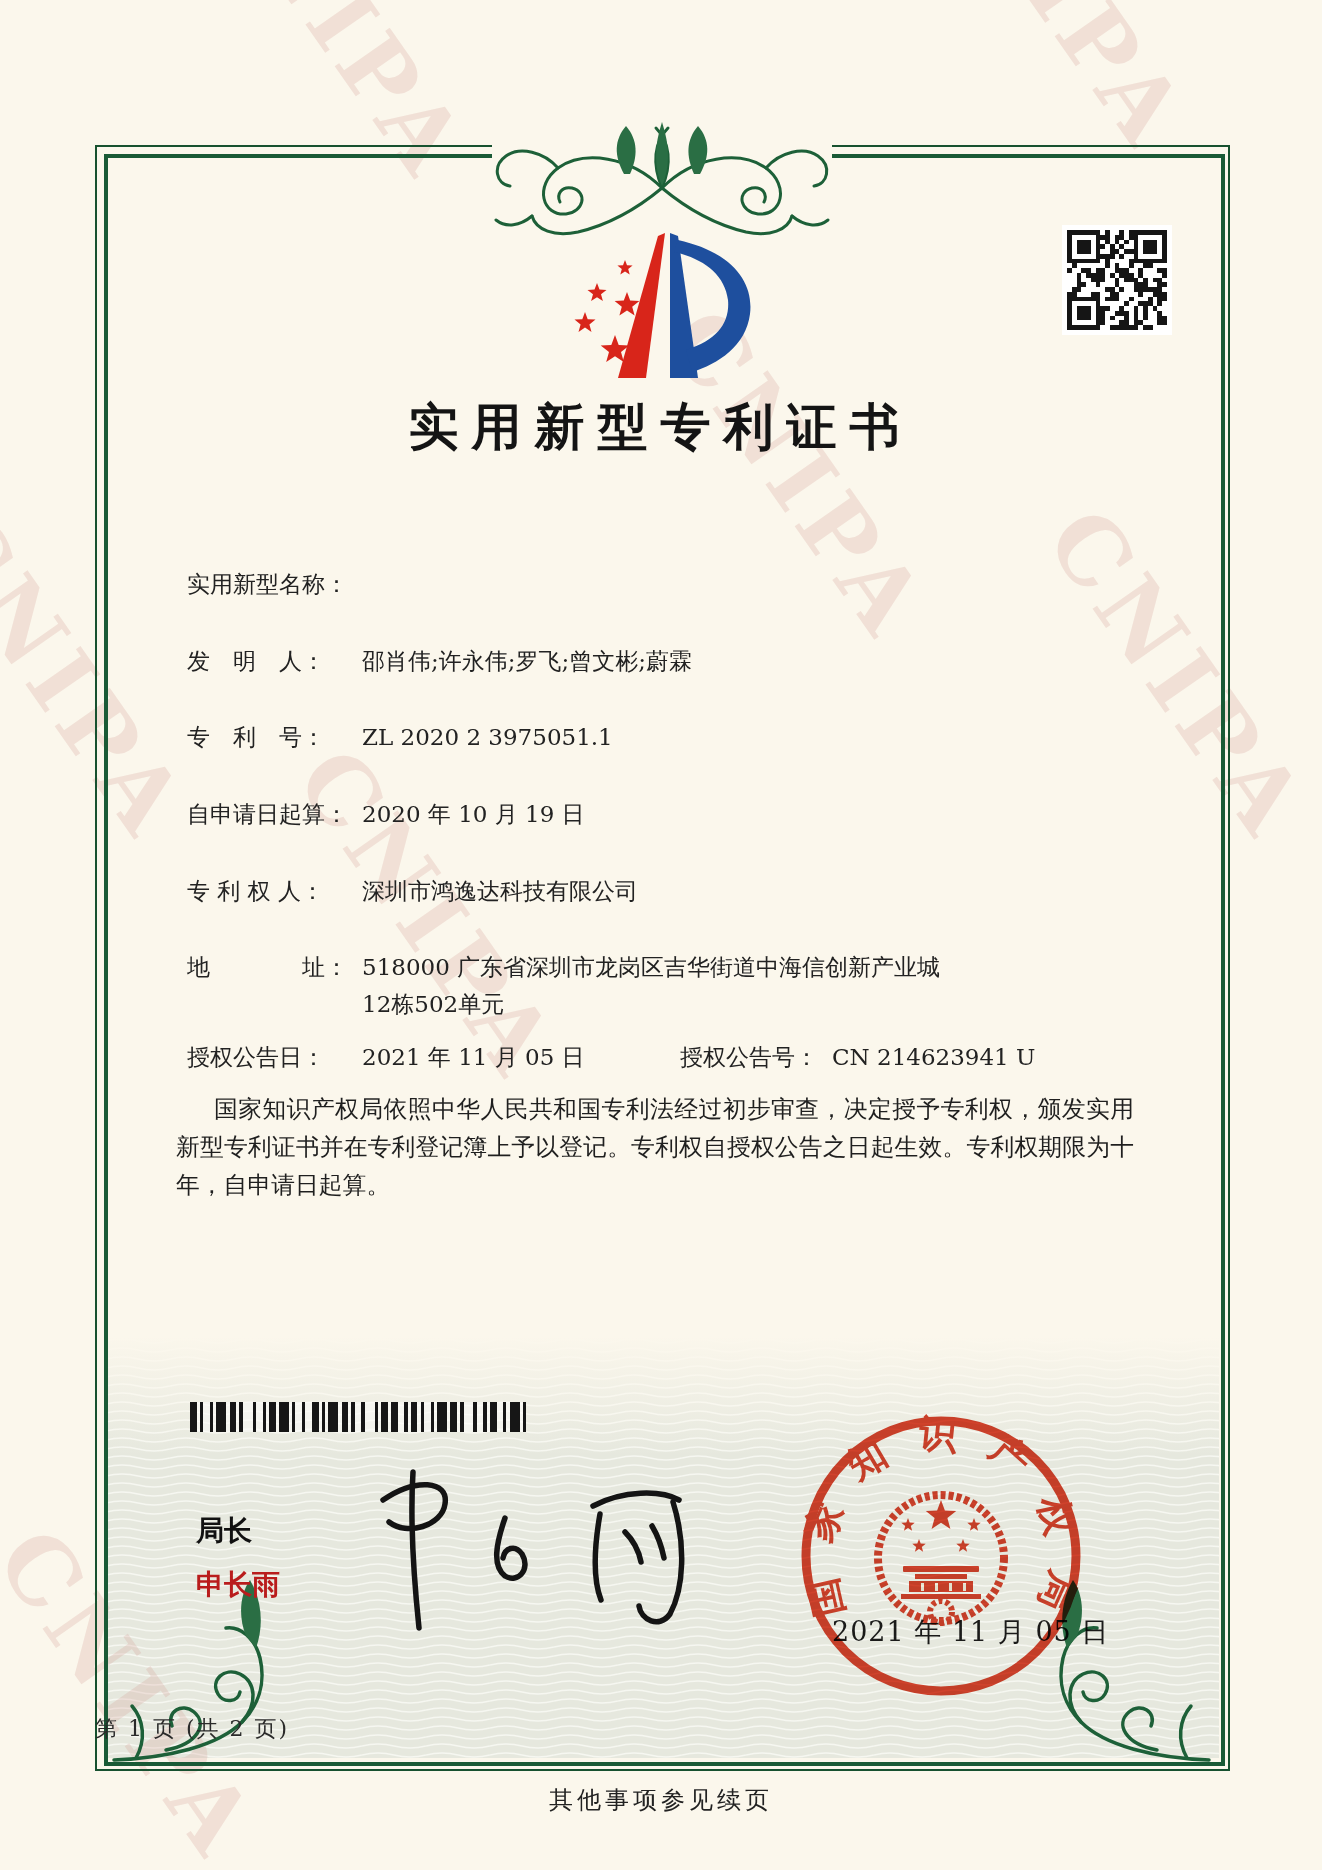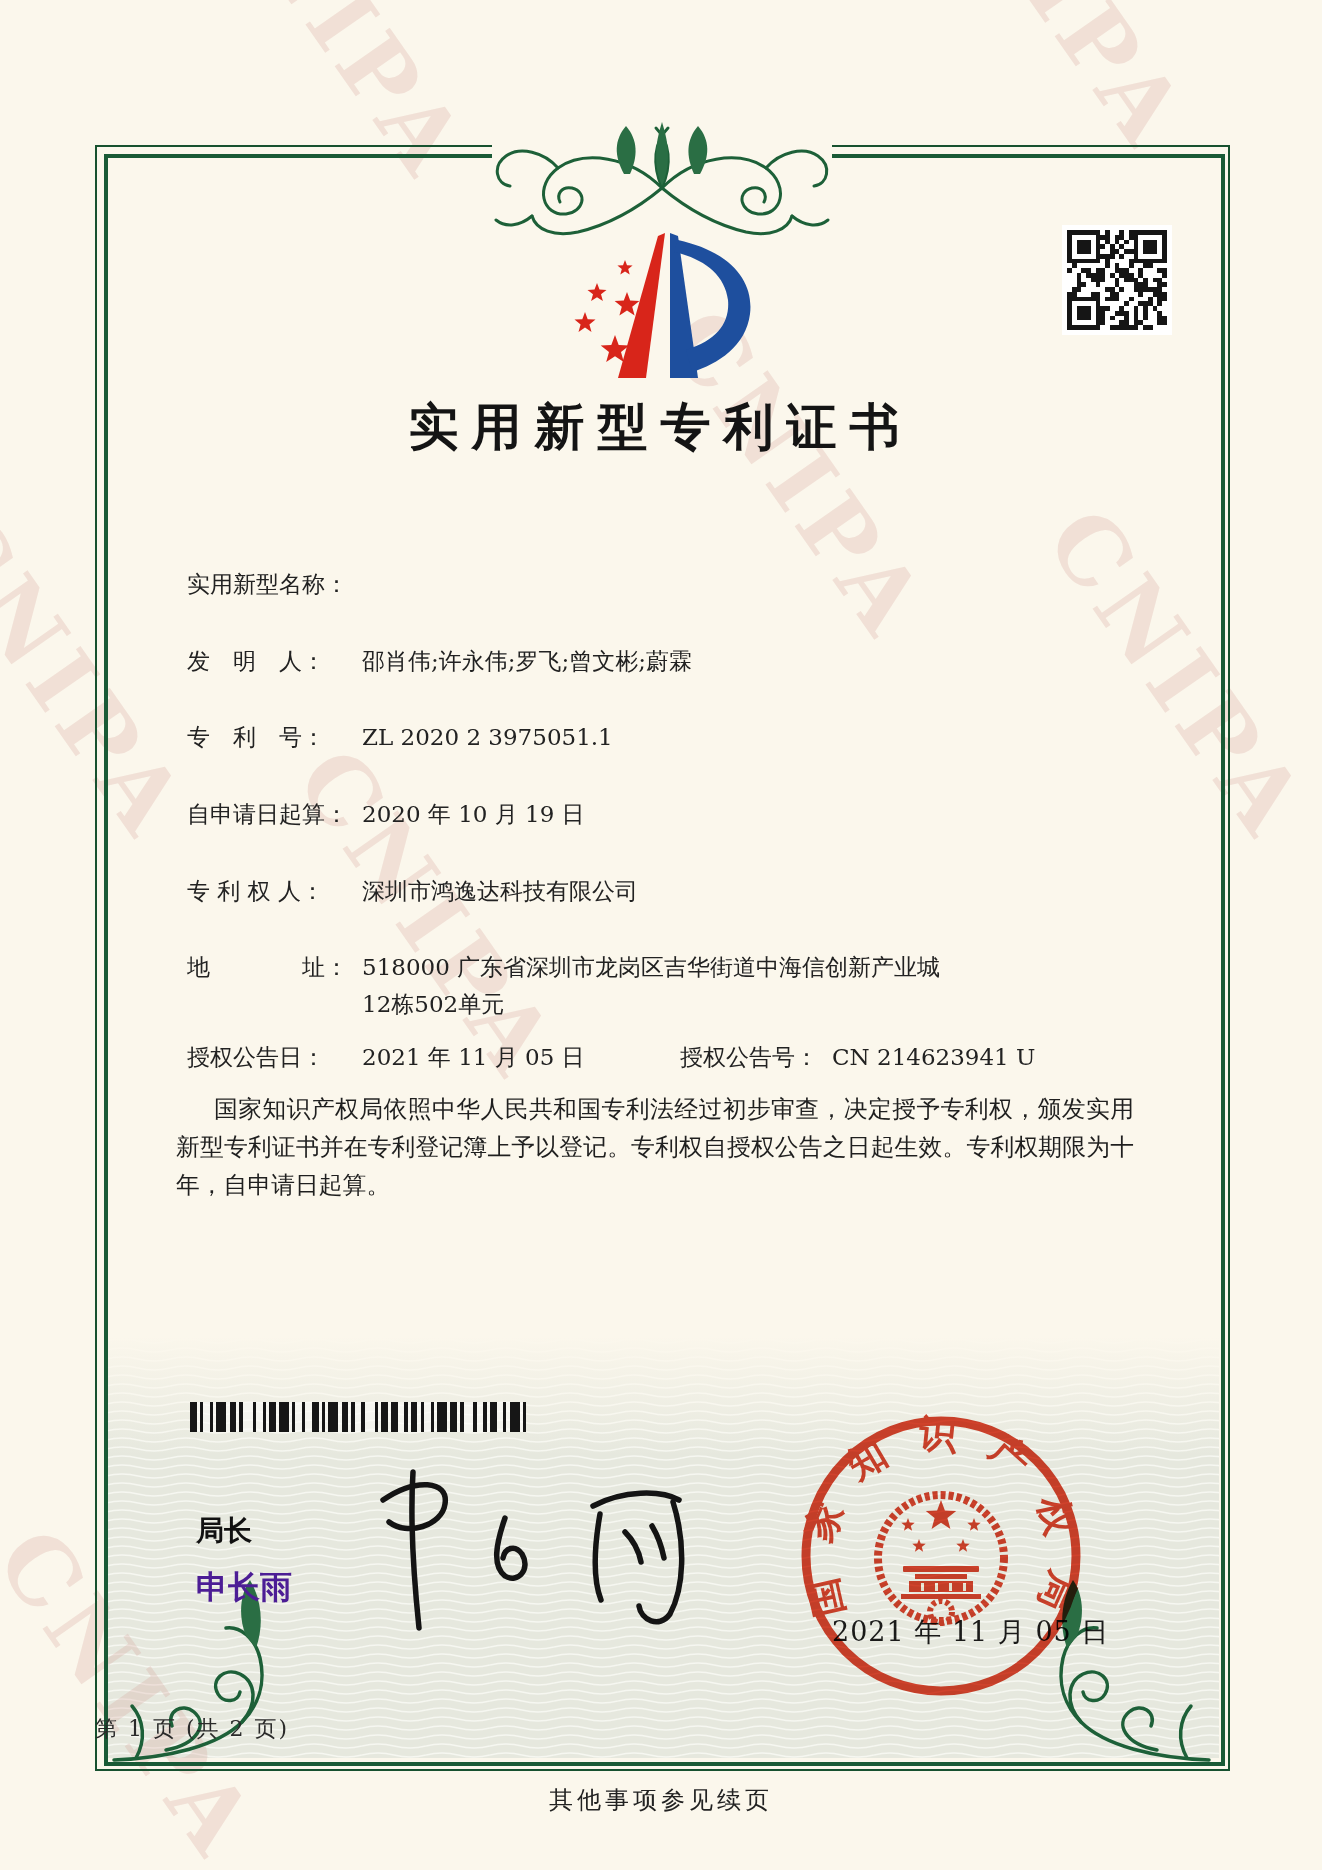--- a/index.html
+++ b/index.html
@@ -42,21 +42,21 @@
   .body-text p{margin:0;text-indent:38px;font-family:Liberation Mono, monospace;}
   
   .barcode{position:absolute;left:190px;top:1402px;width:336px;height:30px;z-index:5;
       display:flex;background:rgba(255,255,255,0.45);}
   .barcode i{display:block;height:100%;}
   .barcode i.bar{background:#161616;}
   
   .signer-title{position:absolute;left:196px;top:1512px;z-index:5;
       font-family:"DejaVu Sans","Liberation Sans",sans-serif;font-weight:bold;font-size:28px;color:#111;}
   .signer-name{position:absolute;left:196px;top:1566px;z-index:5;
-      font-family:"DejaVu Sans","Liberation Sans",sans-serif;font-weight:bold;font-size:32px;color:#4c1d95;}
+      font-family:"DejaVu Sans","Liberation Sans",sans-serif;font-weight:bold;font-size:28px;color:#b91c1c;}
   .signature{position:absolute;left:355px;top:1460px;z-index:6;}
   
   .seal{position:absolute;left:795px;top:1410px;z-index:6;mix-blend-mode:multiply;opacity:.95;}
   .seal-date{position:absolute;left:832px;top:1614px;z-index:7;font-size:27px;color:#1c1c1c;
       letter-spacing:1px;mix-blend-mode:multiply;}
   
   .page-info{position:absolute;left:95px;width:1131px;top:1714px;z-index:5;text-align:left;
       font-size:22px;color:#2a2a2a;letter-spacing:2px;}
   .cont-note{position:absolute;left:0;width:1322px;top:1784px;z-index:5;text-align:center;
       font-size:24px;color:#222;letter-spacing:4px;}

